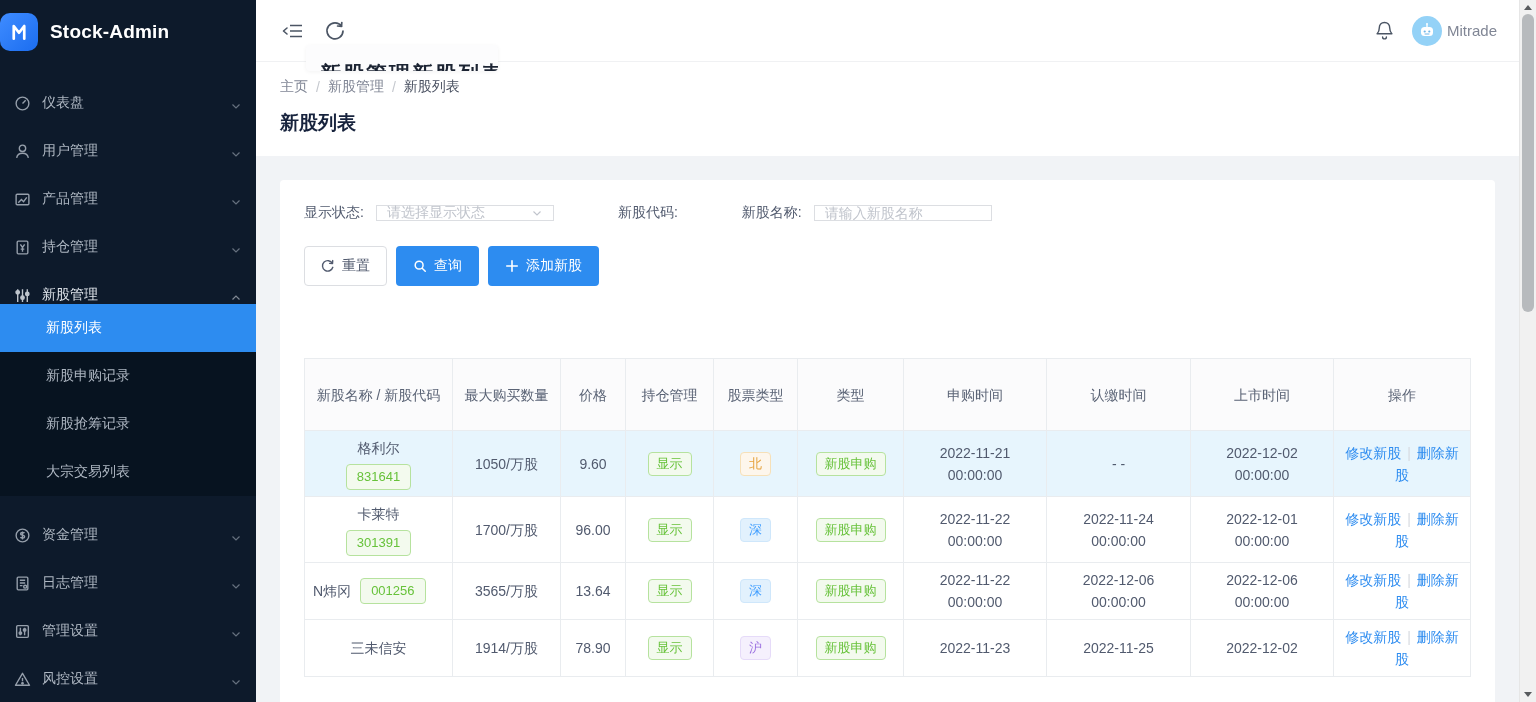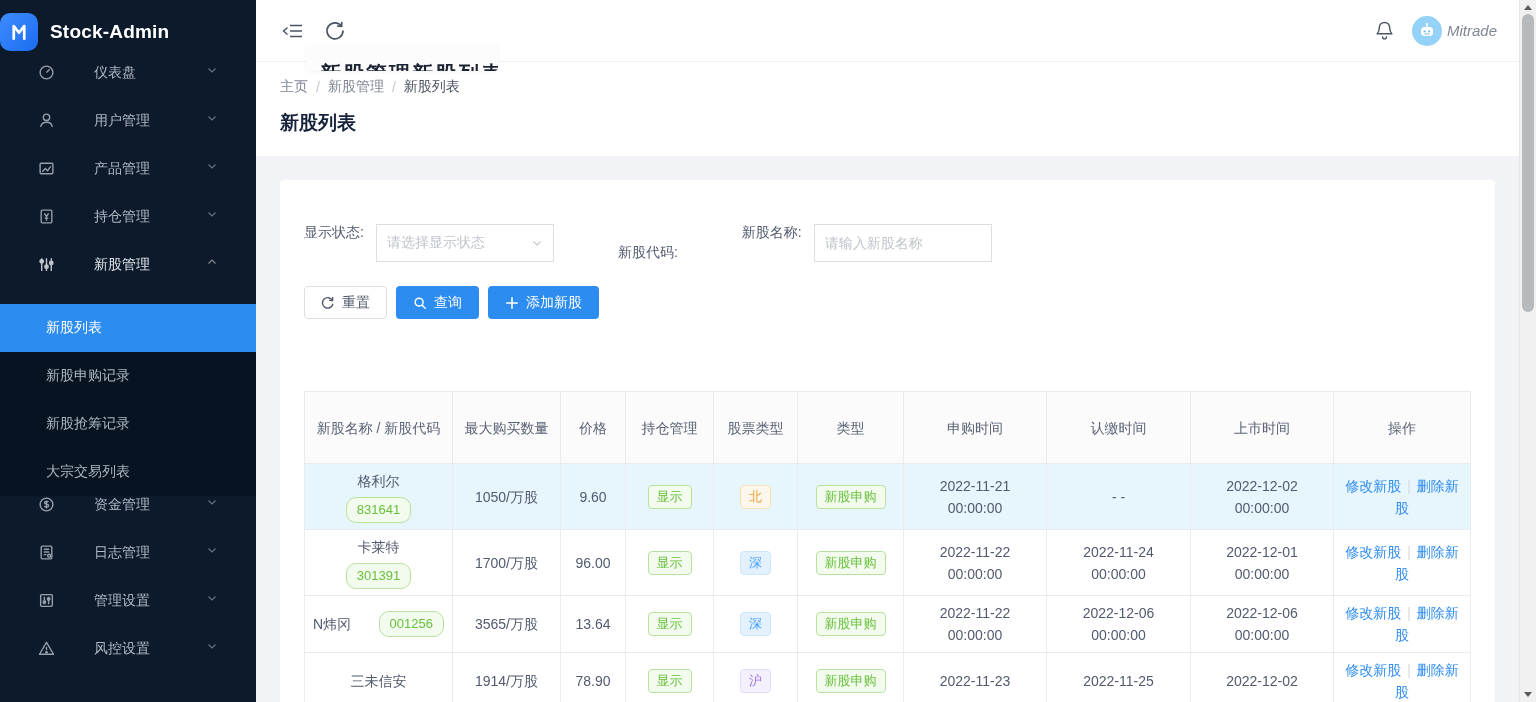--- a/index.html
+++ b/index.html
@@ -13,81 +13,81 @@
   }
   *{box-sizing:border-box;margin:0;padding:0;}
   html,body{width:1536px;height:702px;overflow:hidden;}
   body{font-family:"Liberation Sans","DejaVu Sans",sans-serif;font-size:14px;color:var(--txt);background:#f1f3f6;display:flex;}
 
   
   .sidebar{width:256px;min-width:256px;height:100%;background:var(--sidebar-bg);color:#bfc6cf;}
   .logo-row{height:64px;display:flex;align-items:center;gap:12px;}
   .logo-badge{width:38px;height:38px;border-radius:10px;background:linear-gradient(135deg,#3f8cff,#1b6df0);display:flex;align-items:center;justify-content:center;}
   .logo-title{color:#fff;font-weight:bold;font-size:19px;letter-spacing:.2px;}
-  .menu-item{height:48px;display:flex;align-items:flex-start;padding:0 38px;cursor:pointer;color:#aeb7c2;gap:28px;}
+  .menu-item{height:48px;display:flex;align-items:flex-end;padding:0 14px;cursor:pointer;color:#aeb7c2;}
   .menu-item .mi-icon{width:17px;height:17px;margin-right:11px;flex:0 0 auto;opacity:.85;}
   .menu-item .chev{margin-left:auto;opacity:.55;}
   .menu-item.expanded{color:#dfe4ea;}
   .submenu{background:var(--submenu-bg);}
   .submenu-item{height:48px;display:flex;align-items:center;padding-left:46px;cursor:pointer;color:#aeb7c2;}
   .submenu-item.active{background:var(--accent);color:#fff;}
 
   
   .main{flex:1;height:100%;position:relative;background:#f1f3f6;overflow:hidden;padding-right:17px;}
   .topbar{height:62px;background:#fff;display:flex;align-items:center;padding:0 22px 0 26px;border-bottom:1px solid #f0f1f3;}
   .topbar .tb-icon{width:22px;height:22px;margin-right:20px;color:#4b5564;cursor:pointer;}
   .topbar-right{margin-left:auto;display:flex;align-items:center;gap:18px;}
   .bell{width:19px;height:21px;color:#4b5564;cursor:pointer;}
-  .user-chip{display:flex;align-items:center;gap:5px;cursor:pointer;font-style:italic;}
+  .user-chip{display:flex;align-items:center;gap:5px;cursor:pointer;}
   .avatar{width:30px;height:30px;border-radius:50%;background:#94d2f7;display:flex;align-items:center;justify-content:center;overflow:hidden;}
   .user-name{color:#808695;font-size:15px;}
 
   .crumb-block{background:#fff;padding:16px 24px 20px 24px;}
   .breadcrumb{display:flex;align-items:center;gap:8px;font-size:14px;color:var(--muted);}
   .breadcrumb .sep{color:#c5c8ce;}
   .breadcrumb .current{color:#495060;}
   .page-title{margin-top:14px;font-size:19px;font-weight:bold;color:var(--txt-dark);}
 
   .glitch-tab{position:absolute;left:50px;top:45px;width:192px;height:26px;background:#fcfcfd;border-radius:4px;box-shadow:0 1px 4px rgba(0,0,0,.05);overflow:hidden;cursor:pointer;}
   .glitch-tab span{display:block;padding-left:14px;transform:translateY(15px);font-weight:bold;font-size:21px;letter-spacing:2px;color:#1c2433;white-space:nowrap;}
 
   .content{padding:24px;height:calc(100% - 152px);}
   .card{background:#fff;border-radius:4px;padding:24px;height:1000px;}
 
   
   .filter-row{display:flex;align-items:flex-end;gap:64px;}
   .filter-group{display:flex;align-items:center;gap:12px;}
   .filter-label{color:var(--txt);white-space:nowrap;}
-  .ctrl{height:38px;border:1px solid #dcdee2;border-radius:0;background:#fff;display:flex;align-items:center;padding:0 10px;color:var(--ph);margin-top:20px;}
+  .ctrl{height:16px;border:1px solid #dcdee2;border-radius:0;background:#fff;display:flex;align-items:center;padding:0 10px;color:var(--ph);}
   .select{width:178px;justify-content:space-between;cursor:pointer;}
   .text-input{width:178px;outline:none;font-size:14px;font-family:inherit;}
   .text-input::placeholder{color:var(--ph);}
   .chev-down{color:#c0c4cc;}
 
   .btn-row{margin-top:24px;display:flex;align-items:center;gap:9px;}
-  .btn{height:33px;border-radius:4px;display:inline-flex;align-items:center;justify-content:center;gap:7px;font-size:14px;padding:0 16px;cursor:pointer;border:1px solid transparent;font-family:inherit;}
+  .btn{height:40px;border-radius:4px;display:inline-flex;align-items:center;justify-content:center;gap:7px;font-size:14px;padding:0 16px;cursor:pointer;border:1px solid transparent;font-family:inherit;}
   .btn-default{background:#fff;border-color:#dcdee2;color:#515a6e;}
   .btn-primary{background:var(--accent);color:#fff;}
 
   
   .table-wrap{margin-top:72px;}
   table{width:1166px;border-collapse:collapse;table-layout:fixed;font-size:14px;}
   th,td{border:1px solid var(--line);text-align:center;vertical-align:middle;padding:6px 8px;}
   thead th{height:72px;background:#fbfbfc;color:#5a6375;font-weight:normal;line-height:22px;}
   tbody td{height:57px;color:var(--txt);line-height:22px;}
   tr.hl td{background:#e7f5fd;}
   .name-wrap.stacked{display:flex;flex-direction:column;align-items:center;gap:5px;}
-  .name-wrap.inline{display:flex;flex-direction:row;align-items:center;justify-content:space-between;gap:9px;}
+  .name-wrap.inline{display:flex;flex-direction:row;align-items:center;justify-content:flex-start;gap:9px;}
   .stock-name{color:#515a6e;}
   .tag{display:inline-block;font-size:13px;line-height:20px;padding:1px 8px;border-radius:4px;border:1px solid transparent;}
   .tag-green{color:var(--green);background:var(--green-bg);border-color:var(--green-bd);}
   .tag-orange{color:var(--orange);background:var(--orange-bg);border-color:var(--orange-bd);}
   .tag-blue{color:var(--blue);background:var(--blue-bg);border-color:var(--blue-bd);}
   .tag-purple{color:var(--purple);background:var(--purple-bg);border-color:var(--purple-bd);}
-  .code-tag{border-radius:10px;padding:2px 10px;}
+  .code-tag{border-radius:4px;padding:2px 10px;}
   .actions-cell a{color:var(--accent);text-decoration:none;cursor:pointer;}
   .actions-cell .divider{color:#d7dbe0;margin:0 6px;}
 
   
   .fake-scrollbar{position:fixed;right:0;top:0;width:17px;height:702px;background:#f1f1f1;border-left:1px solid #e6e6e6;}
   .fs-thumb{position:absolute;left:2px;top:14px;width:12px;height:298px;background:#b7babd;border-radius:6px;}
   .fs-arrow{position:absolute;left:4px;width:0;height:0;border-left:4px solid transparent;border-right:4px solid transparent;}
   .fs-up{top:5px;border-bottom:5px solid #585b5e;}
   .fs-down{bottom:5px;border-top:5px solid #585b5e;}
 

